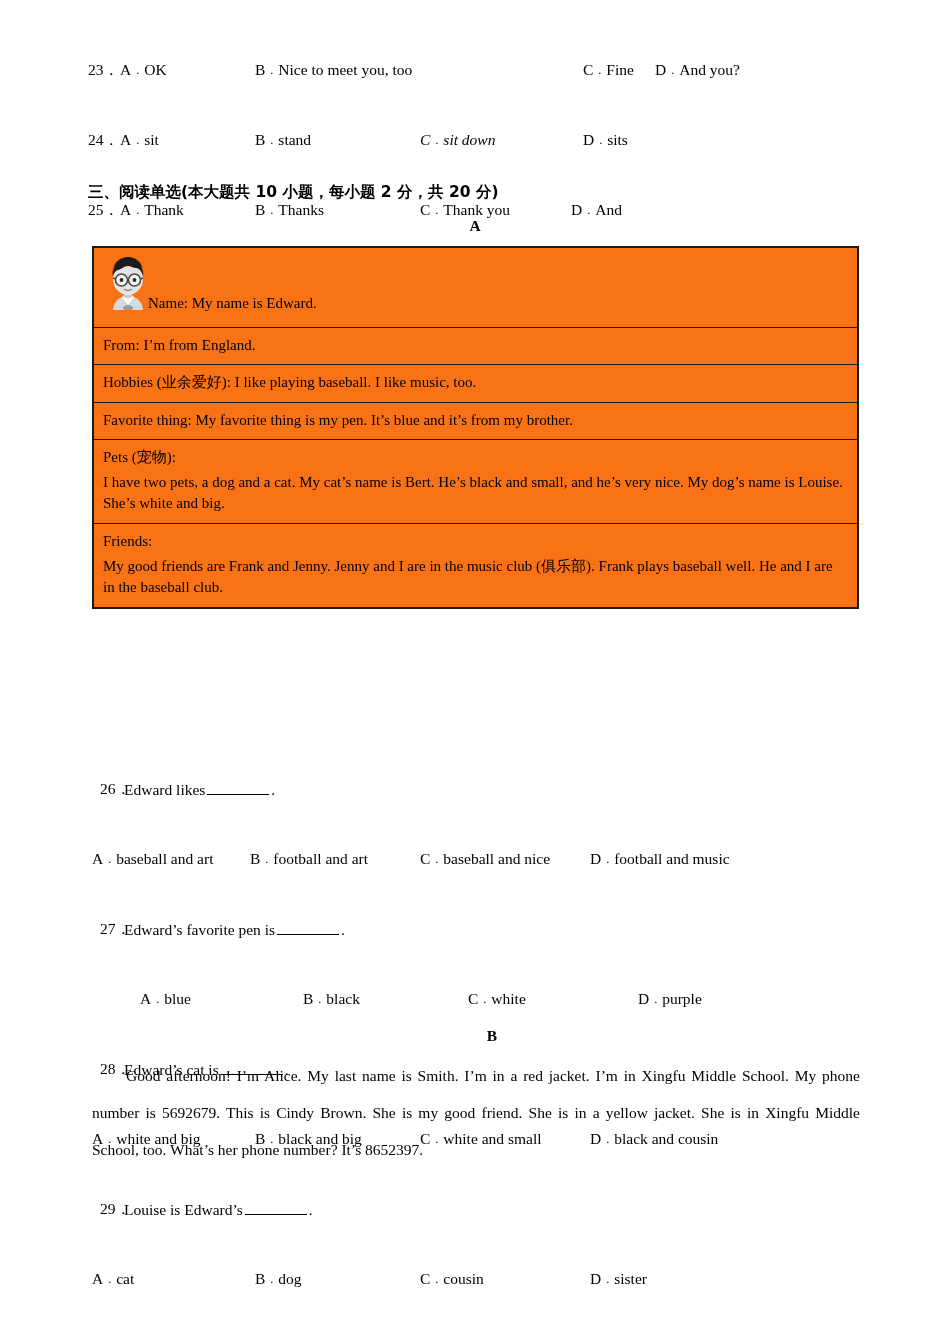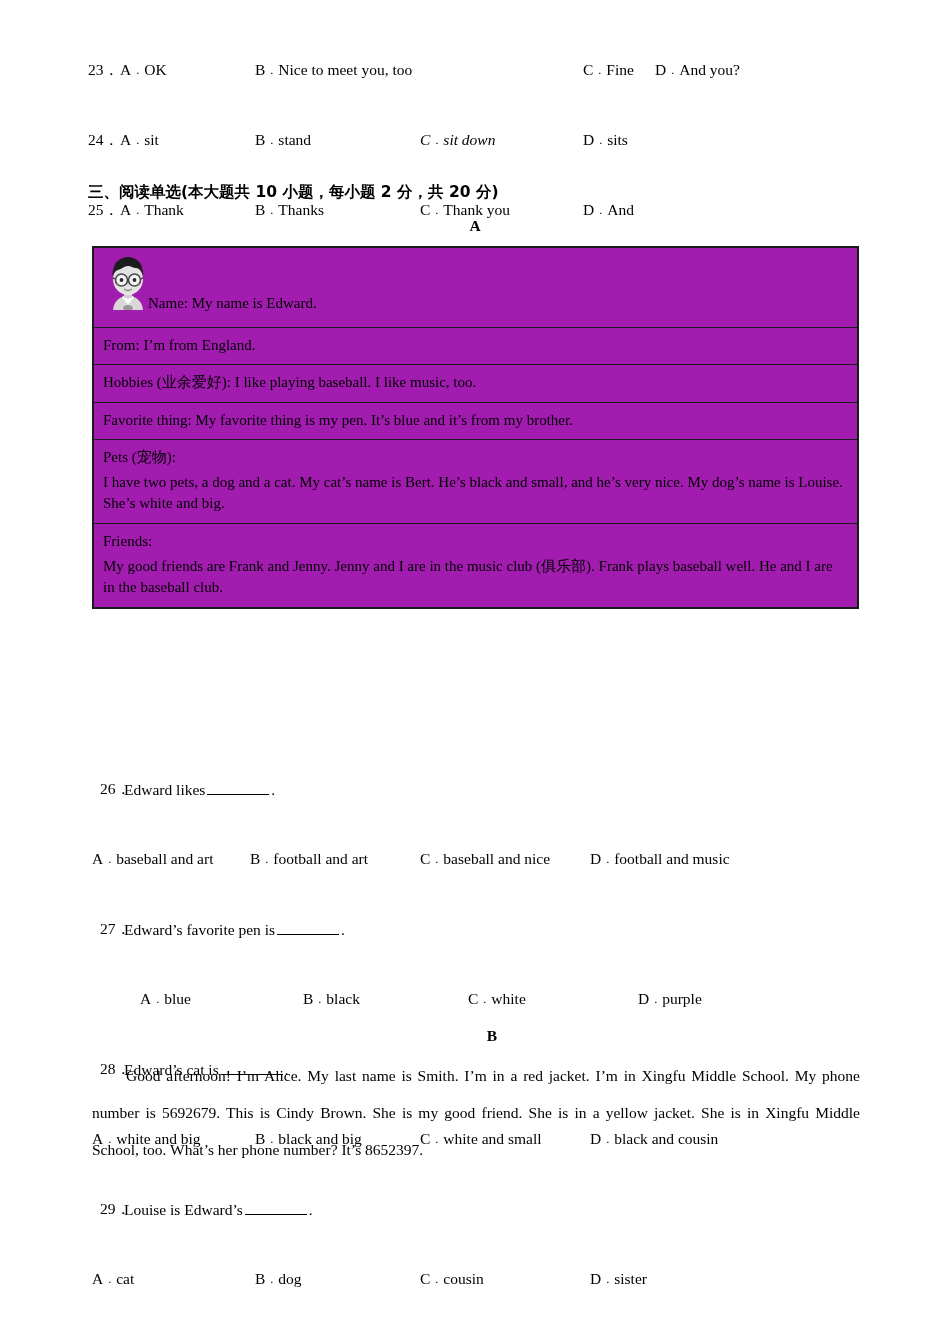--- a/index.html
+++ b/index.html
@@ -57,21 +57,21 @@
 
   
   .info-table {
     position: absolute;
     left: 92px;
     top: 246px;
     width: 767px;
     border: 2px solid #1a1a1a;
     border-collapse: collapse;
     box-sizing: border-box;
-    background: #a21caf;
+    background: #f97316;
   }
   .info-table .row {
     border-bottom: 1px solid #1a1a1a;
     padding: 7px 9px 8px 9px;
     box-sizing: border-box;
     font-size: 15px;
     line-height: 1.42;
   }
   .info-table .row:last-child { border-bottom: none; }
   .info-table .row p { margin: 0 0 4px 0; }
@@ -139,21 +139,21 @@
     <span style="left:255px;"><span class="opt-letter">B</span><span class="dot">．</span><span>stand</span></span>
     <span style="left:420px;font-style:italic;"><span class="opt-letter">C</span><span class="dot">．</span><span>sit down</span></span>
     <span style="left:583px;"><span class="opt-letter">D</span><span class="dot">．</span><span>sits</span></span>
   </div>
 
   <div class="q-row" style="top:132px;">
     <span style="left:88px;">25．</span>
     <span style="left:120px;"><span class="opt-letter">A</span><span class="dot">．</span><span>Thank</span></span>
     <span style="left:255px;"><span class="opt-letter">B</span><span class="dot">．</span><span>Thanks</span></span>
     <span style="left:420px;"><span class="opt-letter">C</span><span class="dot">．</span><span>Thank you</span></span>
-    <span style="left:583px;"><span class="opt-letter">D</span><span class="dot">．</span><span>And</span></span>
+    <span style="left:571px;"><span class="opt-letter">D</span><span class="dot">．</span><span>And</span></span>
   </div>
 
   <div class="section-head" style="top:182px;">三、阅读单选(本大题共 10 小题，每小题 2 分，共 20 分)</div>
 
   <div class="passage-letter" style="left:445px; top:217px; width:60px;">A</div>
 
   <div class="info-table">
 
     <div class="row name-row">
       <span class="avatar">

